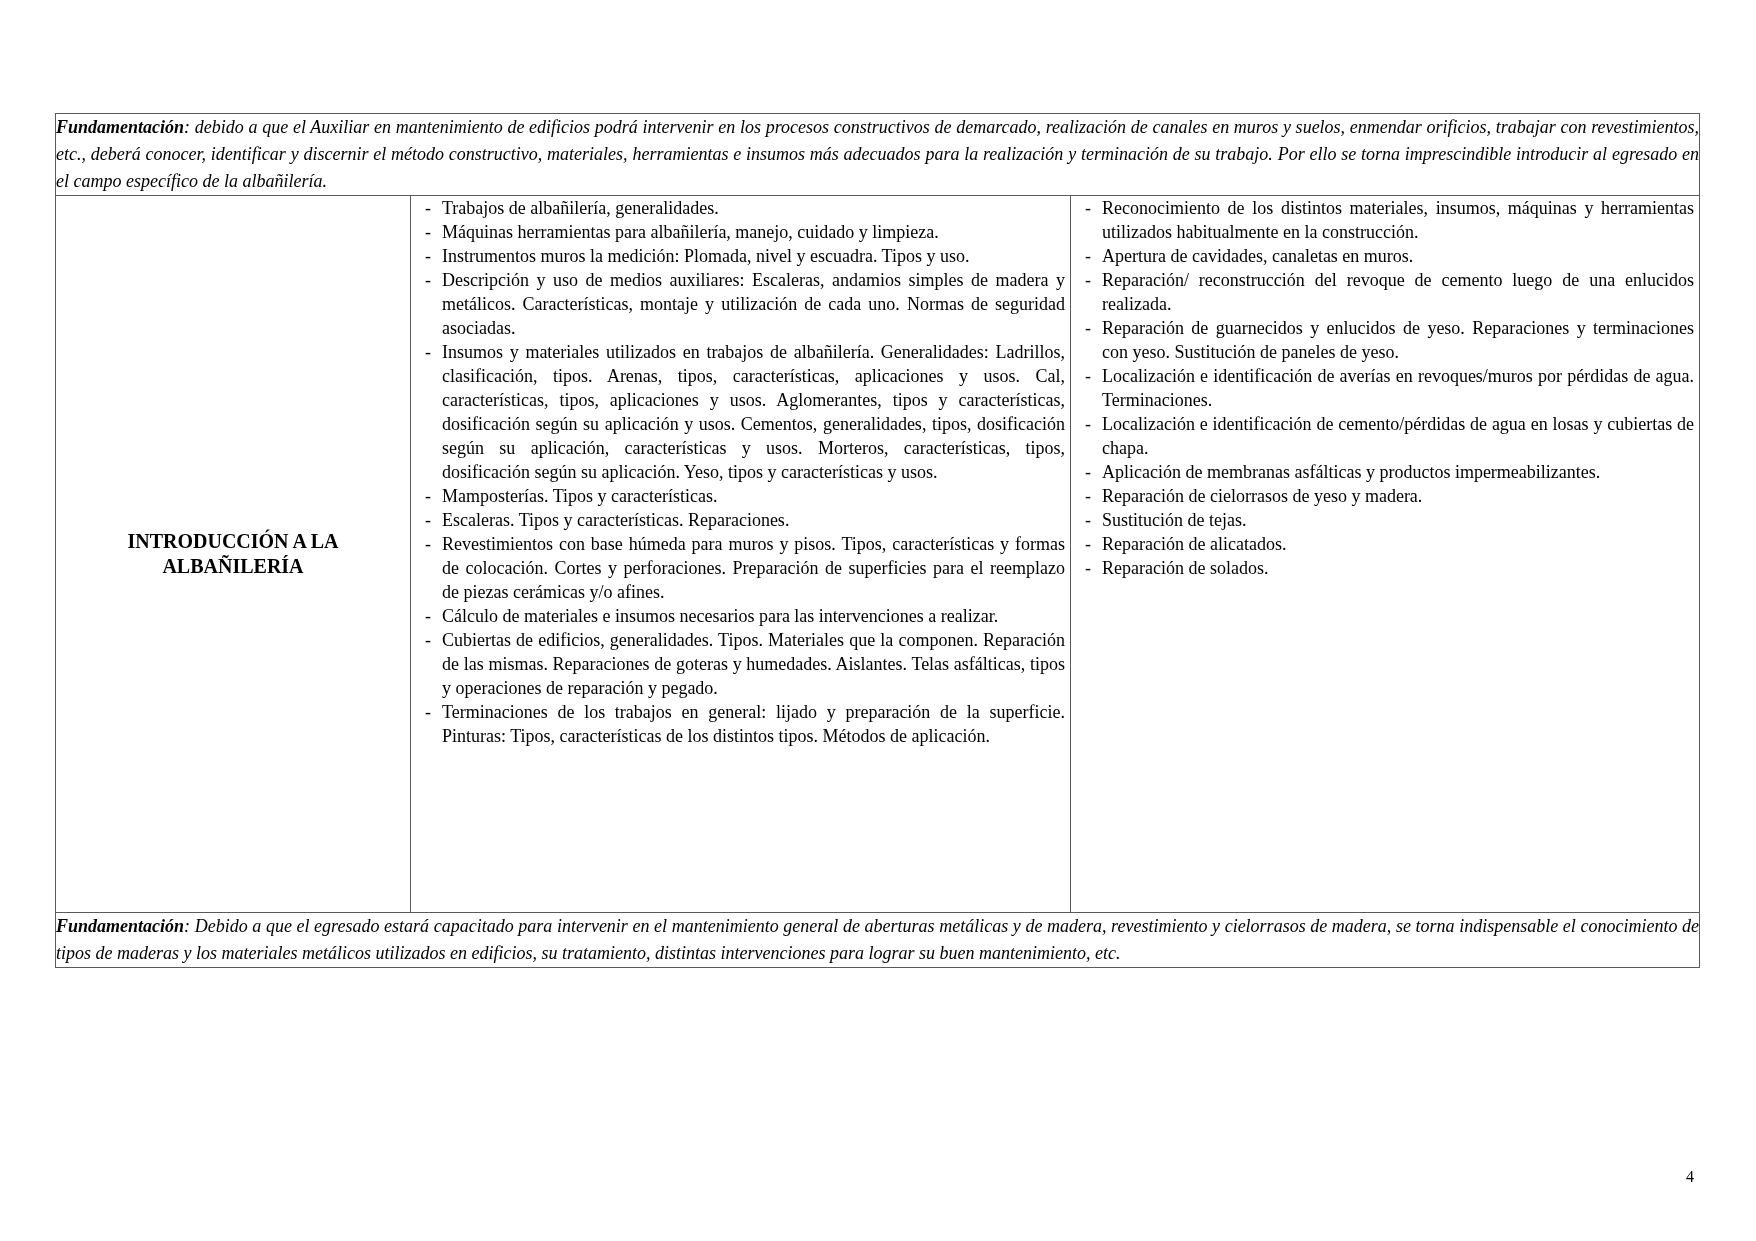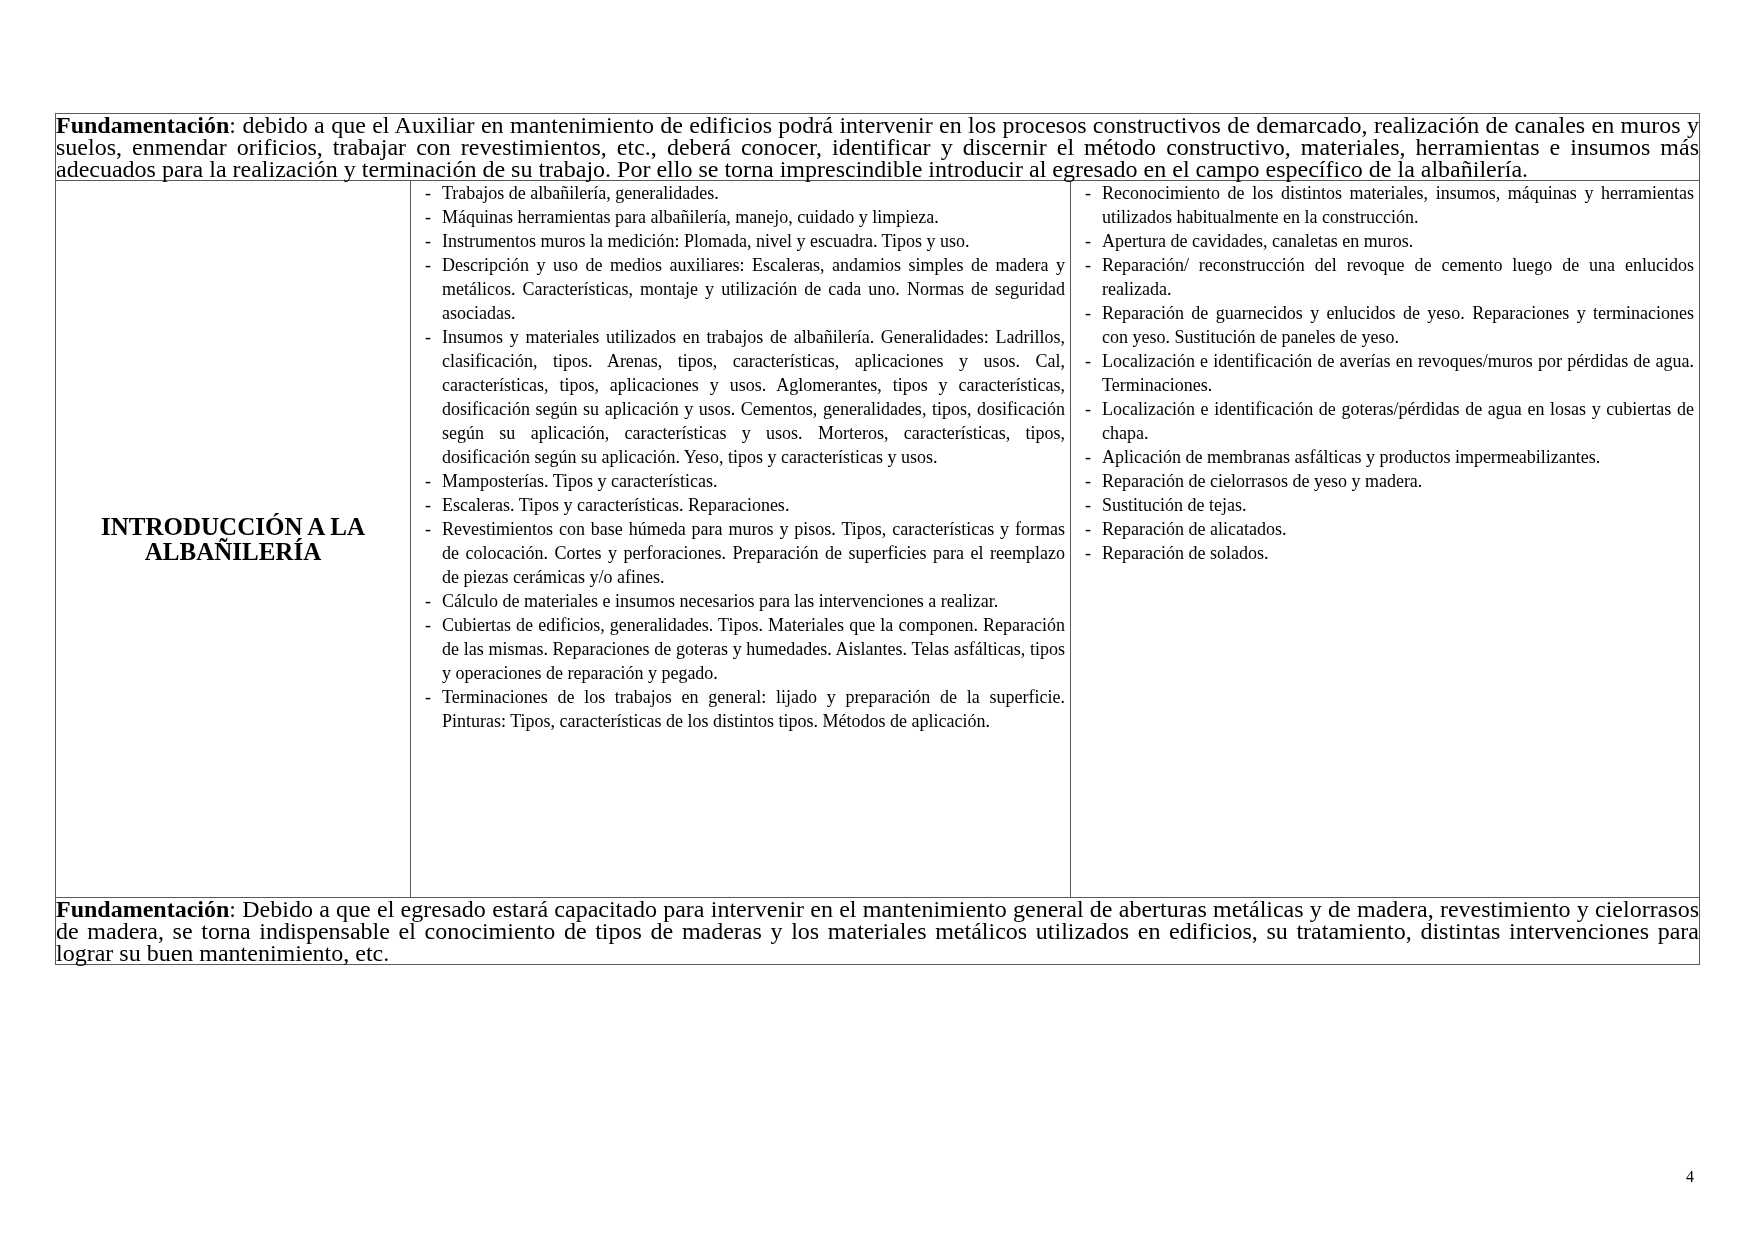--- a/index.html
+++ b/index.html
@@ -30,33 +30,34 @@
   .header-cell {
     height: 66px;
     text-align: center;
     vertical-align: middle;
     font-weight: bold;
     font-size: 18.5px;
     line-height: 24px;
     white-space: pre-line;
   }
   .fund-cell {
-    font-size: 24px;
-    line-height: 22px;
+    font-size: 18px;
+    line-height: 27px;
     text-align: justify;
     vertical-align: top;
     padding: 5px 9px 7px 9px;
+    font-style: italic;
   }
   .fund-cell b { font-weight: bold; }
   .eje-cell {
     height: 716px;
     text-align: center;
     vertical-align: middle;
     font-weight: bold;
-    font-size: 25px;
+    font-size: 20px;
     line-height: 25px;
     white-space: pre-line;
   }
   .list-cell {
     vertical-align: top;
     padding: 8px 4px 4px 0;
   }
   .bullet-item {
     display: flex;
     font-size: 18px;
@@ -177,21 +178,21 @@
               <span class="btext">Reparación de guarnecidos y enlucidos de yeso. Reparaciones y terminaciones con yeso. Sustitución de paneles de yeso.</span>
             </div>
 
             <div class="bullet-item">
               <span class="dash">-</span>
               <span class="btext">Localización e identificación de averías en revoques/muros por pérdidas de agua.  Terminaciones.</span>
             </div>
 
             <div class="bullet-item">
               <span class="dash">-</span>
-              <span class="btext">Localización e identificación de goteras/pérdidas de agua en losas y cubiertas de chapa.</span>
+              <span class="btext">Localización e identificación de cemento/pérdidas de agua en losas y cubiertas de chapa.</span>
             </div>
 
             <div class="bullet-item">
               <span class="dash">-</span>
               <span class="btext">Aplicación de membranas asfálticas y productos impermeabilizantes.</span>
             </div>
 
             <div class="bullet-item">
               <span class="dash">-</span>
               <span class="btext">Reparación de cielorrasos de yeso y madera.</span>

